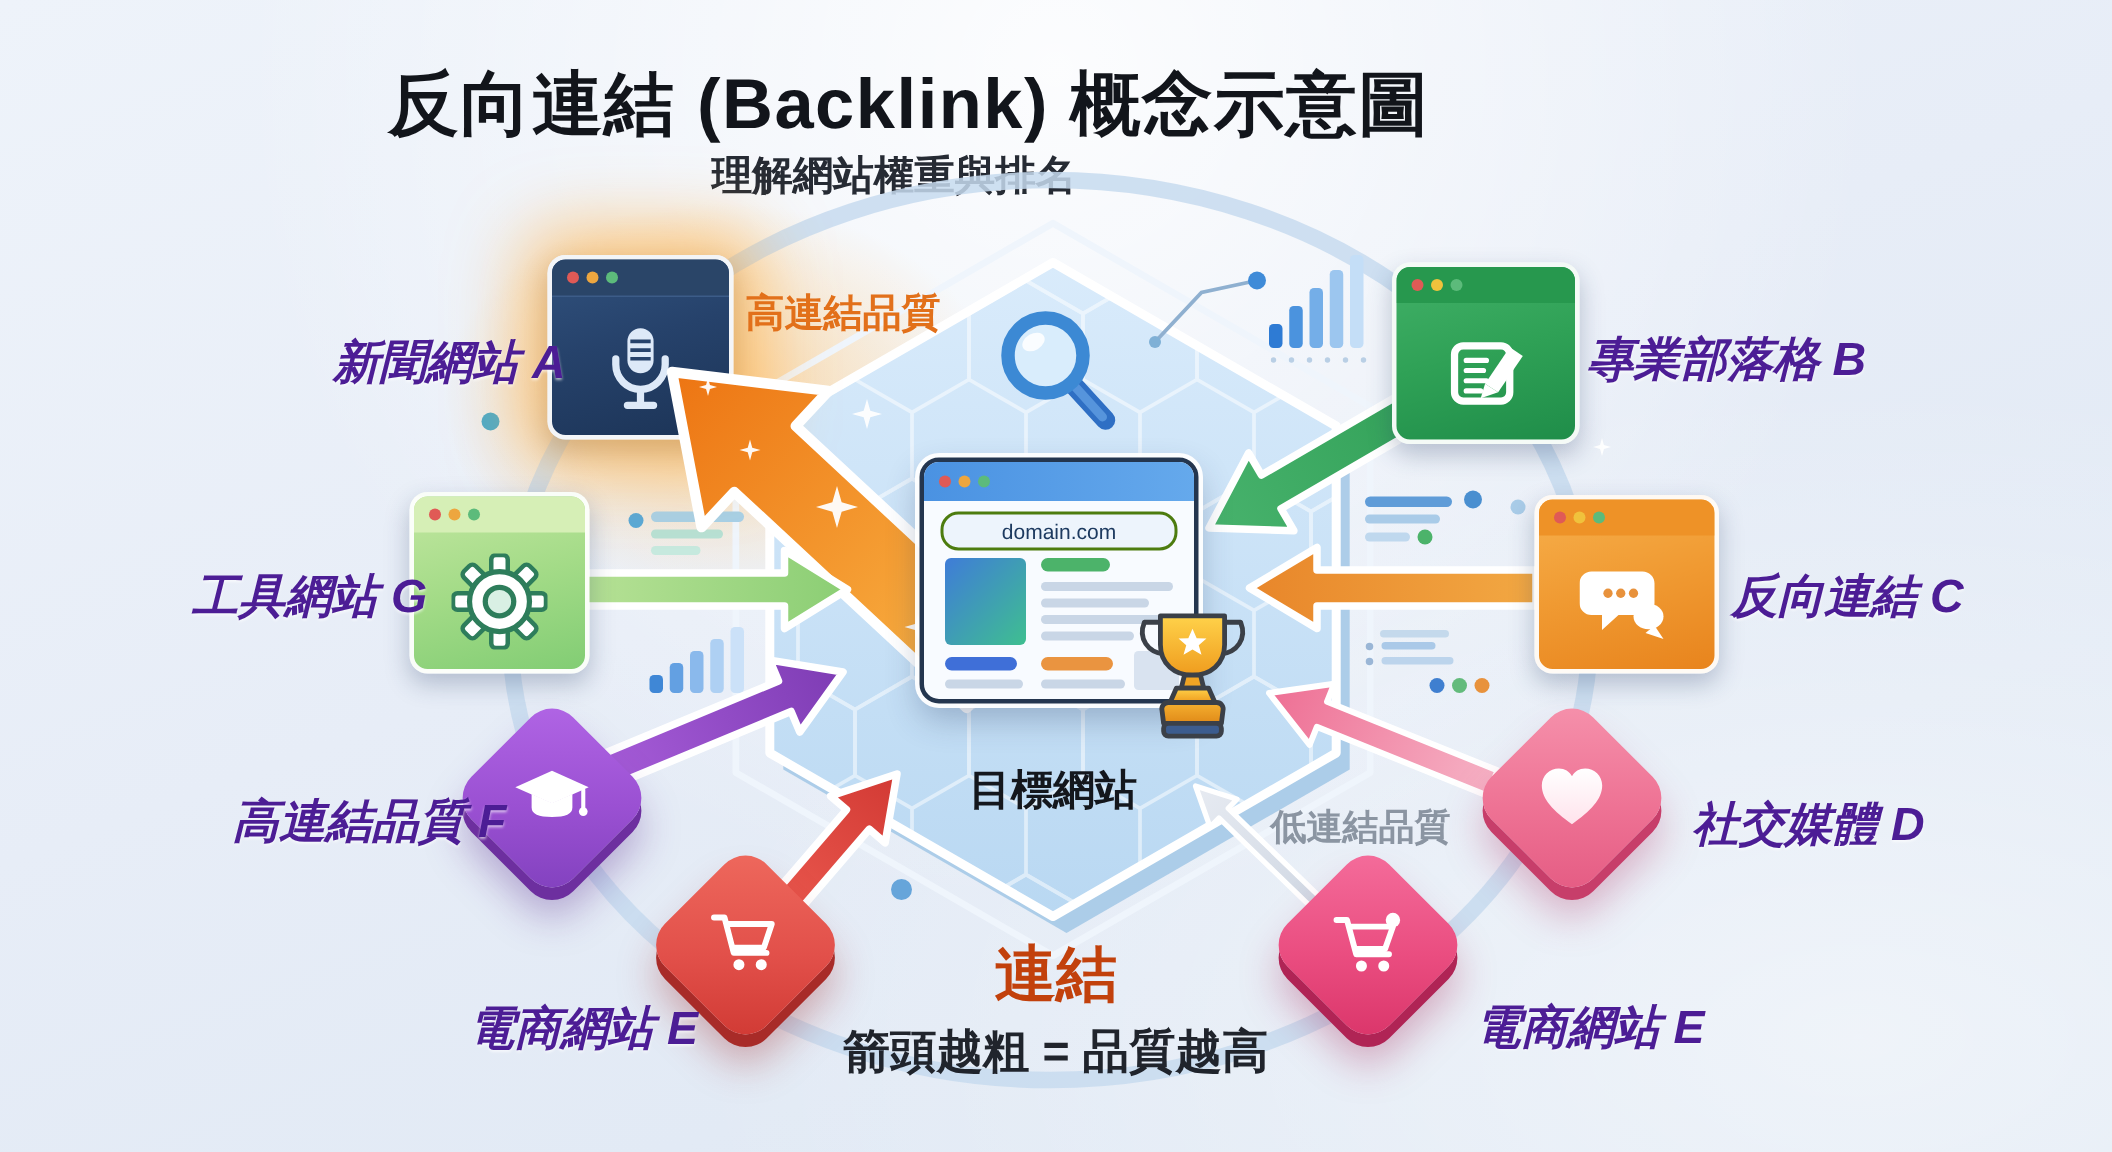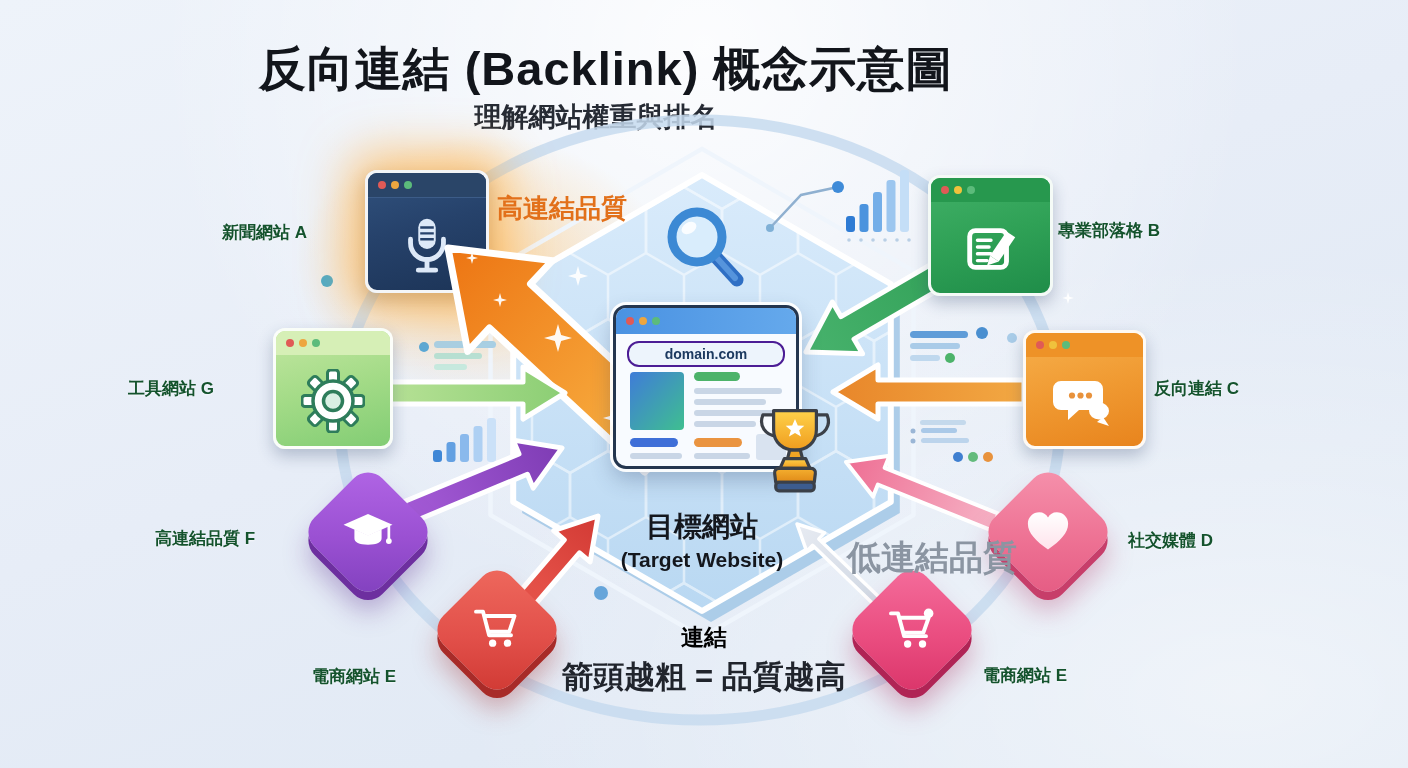--- a/index.html
+++ b/index.html
@@ -9,28 +9,28 @@
     background:
       radial-gradient(ellipse at 50% 6%, rgba(255,255,255,.85), rgba(255,255,255,0) 55%),
       radial-gradient(ellipse at 88% 90%, rgba(255,255,255,.5), rgba(255,255,255,0) 45%),
       linear-gradient(160deg,#eef3fa 0%,#e7edf7 45%,#dde7f3 100%);
   }
   .abs{position:absolute;}
   svg{display:block;}
   
   .title{top:38px;left:0;width:1212px;text-align:center;font-size:47px;font-weight:800;color:#12151b;letter-spacing:1px;}
   .subtitle{top:99px;left:0;width:1192px;text-align:center;font-size:27px;font-weight:600;color:#262b34;}
-  .node-label{font-size:17px;font-weight:800;color:#14532d;text-shadow:0 1px 2px rgba(255,255,255,.65);white-space:nowrap;}
+  .node-label{font-size:31px;font-weight:800;color:#4c1d95;text-shadow:0 1px 2px rgba(255,255,255,.65);white-space:nowrap;font-style:italic;}
   .annot-high{left:497px;top:191px;font-size:26px;font-weight:800;color:#e2701a;white-space:nowrap;}
-  .annot-low{left:847px;top:535px;font-size:34px;font-weight:700;color:#8b95a2;white-space:nowrap;}
+  .annot-low{left:847px;top:535px;font-size:24px;font-weight:700;color:#8b95a2;white-space:nowrap;}
   .target-caption{left:542px;top:508px;width:320px;text-align:center;z-index:6;}
   .target-caption .zh{font-size:28px;font-weight:800;color:#14171d;}
   .target-caption .en{font-size:21px;font-weight:700;color:#14171d;margin-top:2px;}
   .legend{left:404px;top:622px;width:600px;text-align:center;z-index:6;}
-  .legend .t{font-size:23px;font-weight:800;color:#000000;}
+  .legend .t{font-size:41px;font-weight:800;color:#c2410c;}
   .legend .d{font-size:31px;font-weight:600;color:#20242c;margin-top:3px;}
   
   .browser{border-radius:12px;overflow:hidden;z-index:4;
     border:3px solid rgba(255,255,255,.95);
     box-shadow:0 7px 16px rgba(40,60,100,.28);}
   .browser .bar{height:24px;display:flex;align-items:center;gap:5px;padding-left:10px;}
   .dot{width:8px;height:8px;border-radius:50%;flex:0 0 auto;}
   .dr{background:#e05a56;} .do{background:#eda63f;} .dg{background:#5cbb7b;} .dy{background:#f0c23c;}
   .browser .bodyc{display:flex;align-items:center;justify-content:center;}
   .win-a{left:365px;top:170px;width:118px;height:117px;z-index:2;
@@ -45,22 +45,22 @@
   .win-g .bar{background:#d6efb6;}
   .win-g .bodyc{height:91px;}
   .win-c{left:1023px;top:330px;width:117px;height:113px;background:linear-gradient(165deg,#f7b04c 0%,#f09a32 50%,#e8841d 100%);}
   .win-c .bar{background:#ee9227;}
   .win-c .bodyc{height:89px;}
   
   .win-target{left:613px;top:305px;width:180px;height:158px;z-index:4;border-radius:13px;overflow:hidden;
     border:3px solid #24364f;box-shadow:0 0 0 3px rgba(255,255,255,.95),0 10px 22px rgba(40,60,100,.3);
     background:#f8fbff;}
   .win-target .bar{height:26px;background:linear-gradient(90deg,#4a92e2,#65a9ec);display:flex;align-items:center;gap:5px;padding-left:10px;}
-  .addr{position:absolute;left:11px;top:33px;width:154px;height:22px;background:#edf4fc;border:2px solid #4c1d95;border-radius:12px;
-    display:flex;align-items:center;justify-content:center;font-size:14px;font-weight:700;color:#1d3a60;}
+  .addr{position:absolute;left:11px;top:33px;width:154px;height:22px;background:#edf4fc;border:2px solid #4d7c0f;border-radius:12px;
+    display:flex;align-items:center;justify-content:center;font-size:14px;font-weight:400;color:#1d3a60;}
   
   .diamond{width:96px;height:96px;border-radius:20px;transform:rotate(45deg);z-index:4;
     display:flex;align-items:center;justify-content:center;}
   .diamond>svg{transform:rotate(-45deg);}
   .dm-f{left:320px;top:484px;background:linear-gradient(135deg,#b266e6 0%,#9a50d2 55%,#8040bd 100%);
     box-shadow:6px 6px 0 0 #6d2f9f,14px 14px 26px rgba(90,40,140,.35);}
   .dm-e1{left:449px;top:582px;background:linear-gradient(135deg,#ef6a5e 0%,#e2504a 55%,#cf3832 100%);
     box-shadow:6px 6px 0 0 #a82b28,14px 14px 26px rgba(160,40,40,.35);}
   .dm-d{left:1000px;top:484px;background:linear-gradient(135deg,#f693ad 0%,#ee7294 55%,#e45a82 100%);
     box-shadow:6px 6px 0 0 #c73e6a,14px 14px 26px rgba(180,60,110,.35);}
@@ -419,19 +419,18 @@
 <div class="abs node-label z5" style="left:155px;top:527px;">高連結品質 F</div>
 <div class="abs node-label z5" style="left:1128px;top:529px;">社交媒體 D</div>
 <div class="abs node-label z5" style="left:312px;top:665px;">電商網站 E</div>
 <div class="abs node-label z5" style="left:983px;top:664px;">電商網站 E</div>
 
 <div class="abs annot-high z5">高連結品質</div>
 <div class="abs annot-low z5">低連結品質</div>
 
 <div class="abs target-caption">
   <div class="zh">目標網站</div>
-  <div class="en">(Target Website)</div>
 </div>
 
 <div class="abs legend">
   <div class="t">連結</div>
   <div class="d">箭頭越粗 = 品質越高</div>
 </div>
 
 </body></html>

